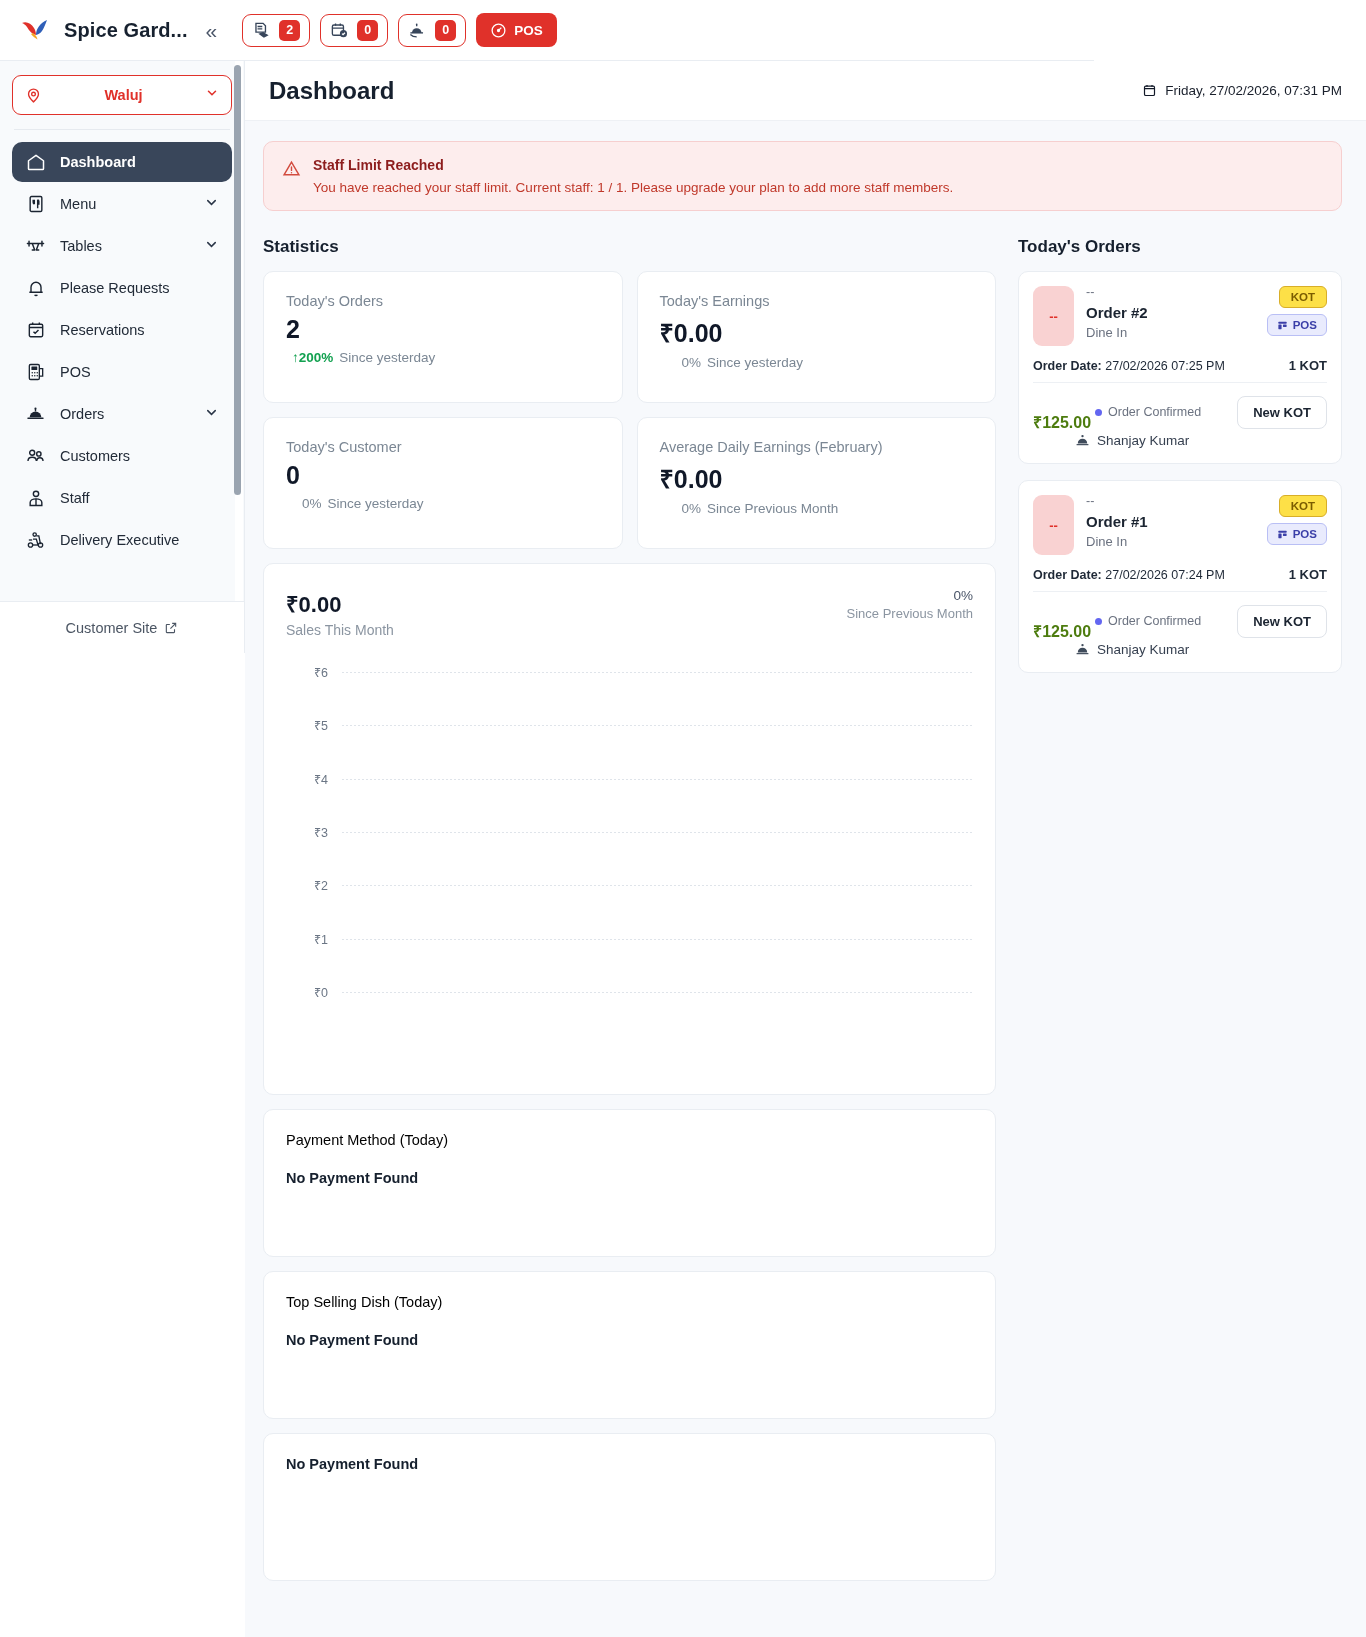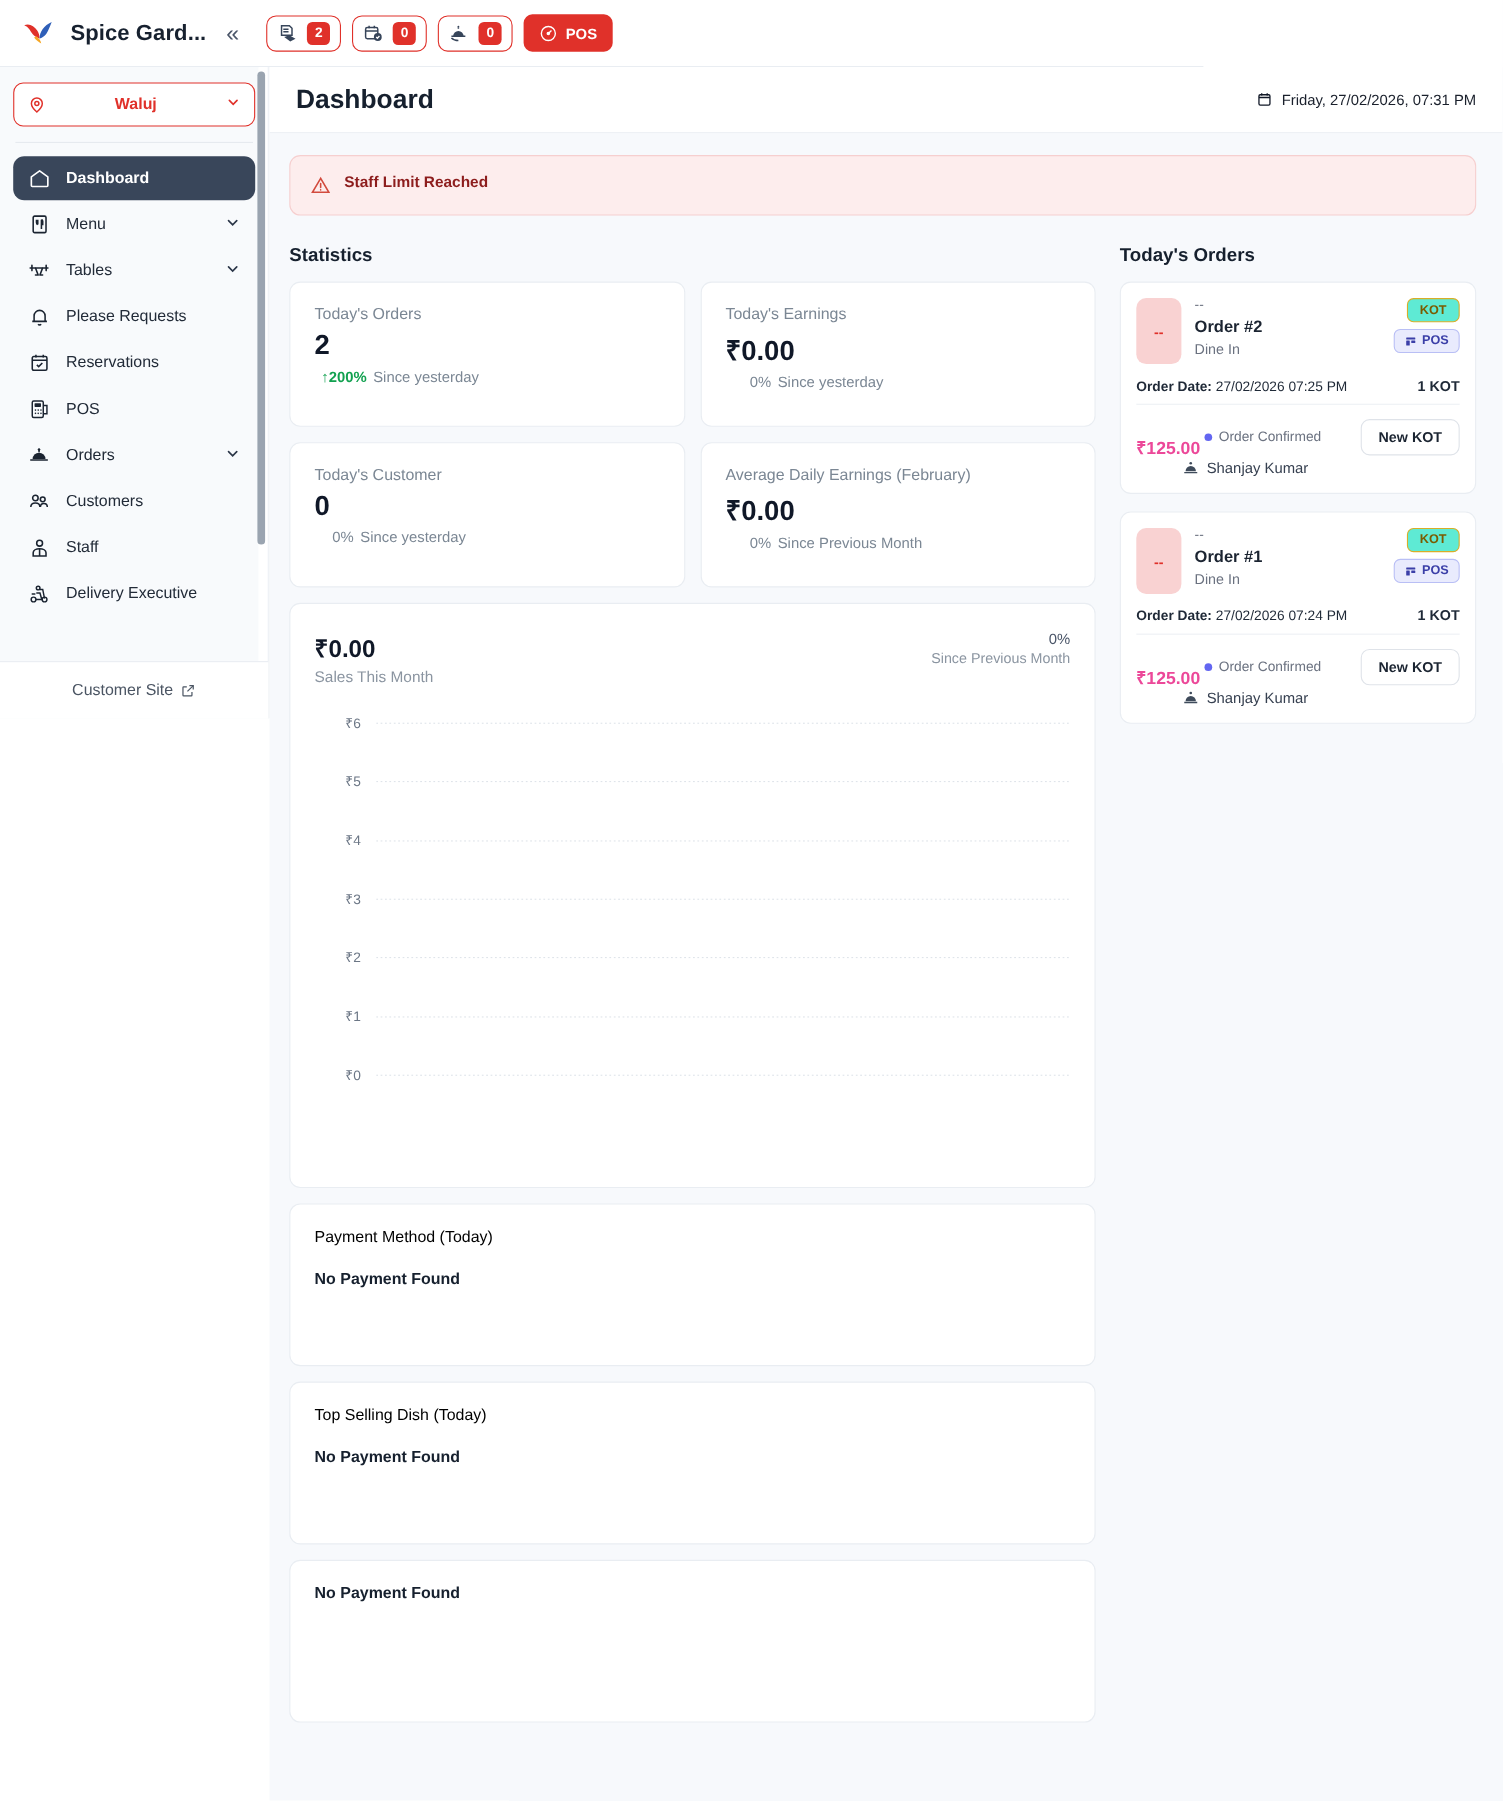--- a/index.html
+++ b/index.html
@@ -191,40 +191,40 @@
     width: 41px; height: 60px; border-radius: 9px; background: #f9d2d2;
     display: flex; align-items: center; justify-content: center;
     color: #e0312a; font-size: 13px; font-weight: 600;
   }
   .order-meta { flex: 1; min-width: 0; }
   .order-dash { font-size: 12.5px; color: #6b7280; line-height: 1.1; }
   .order-no { font-size: 15px; font-weight: 700; color: #1b2431; margin: 4px 0 4px 0; }
   .order-type { font-size: 13px; color: #6b7280; }
   .order-tags { display: flex; flex-direction: column; align-items: flex-end; gap: 6px; }
   .tag-kot {
-    background: #5eead4; border: 1px solid #d8ae28; color: #7a5c00;
+    background: #fde047; border: 1px solid #d8ae28; color: #7a5c00;
     border-radius: 6px; font-size: 11.5px; font-weight: 700;
     padding: 4px 11px; cursor: pointer;
   }
   .tag-pos {
     background: #e9ebfd; border: 1px solid #b9bff5; color: #3b3fa8;
     border-radius: 6px; font-size: 11.5px; font-weight: 700;
     padding: 4px 9px; cursor: pointer; display: flex; align-items: center; gap: 5px;
   }
   .order-daterow {
     display: flex; align-items: center; margin-top: 12px;
     padding-bottom: 9px; border-bottom: 1px solid #edf0f4;
     font-size: 12.5px; color: #1f2937;
   }
   .order-daterow .lbl { font-weight: 700; }
   .order-daterow .kot-count { margin-left: auto; font-weight: 700; font-size: 13px; }
   .order-foot { position: relative; height: 62px; margin-top: 6px; }
   .order-price {
     position: absolute; left: 0; top: 22px;
-    font-size: 16px; font-weight: 700; color: #ec4899;
+    font-size: 16px; font-weight: 700; color: #4d7c0f;
   }
   .order-status {
     position: absolute; left: 62px; top: 16px;
     font-size: 12.5px; color: #6b7280; display: flex; align-items: center; gap: 6px;
   }
   .dot { width: 7px; height: 7px; border-radius: 50%; background: #6366f1; display: inline-block; }
   .new-kot {
     position: absolute; right: 0; top: 7px;
     border: 1px solid #dfe3e9; background: #fff; border-radius: 8px;
     font-size: 13px; font-weight: 700; color: #1b2431;
@@ -474,20 +474,21 @@
 
       <div class="content">
 
         <div class="alert">
           <svg width="19" height="19" viewBox="0 0 24 24" fill="none" stroke="#d24b3e" stroke-width="1.8" stroke-linecap="round" style="margin-top:2px;flex:0 0 19px">
             <path d="M12 4L2.6 20h18.8z"></path>
               <path d="M12 10v4.4M12 17.2v.2"></path>
           </svg>
           <div>
             <div class="alert-title">Staff Limit Reached</div>
+            <div class="alert-text">You have reached your staff limit. Current staff: 1 / 1. Please upgrade your plan to add more staff members.</div>
           </div>
         </div>
 
         <div class="columns">
 
           <div class="col-left">
             <div class="section-title">Statistics</div>
 
             <div class="stat-grid">
 

